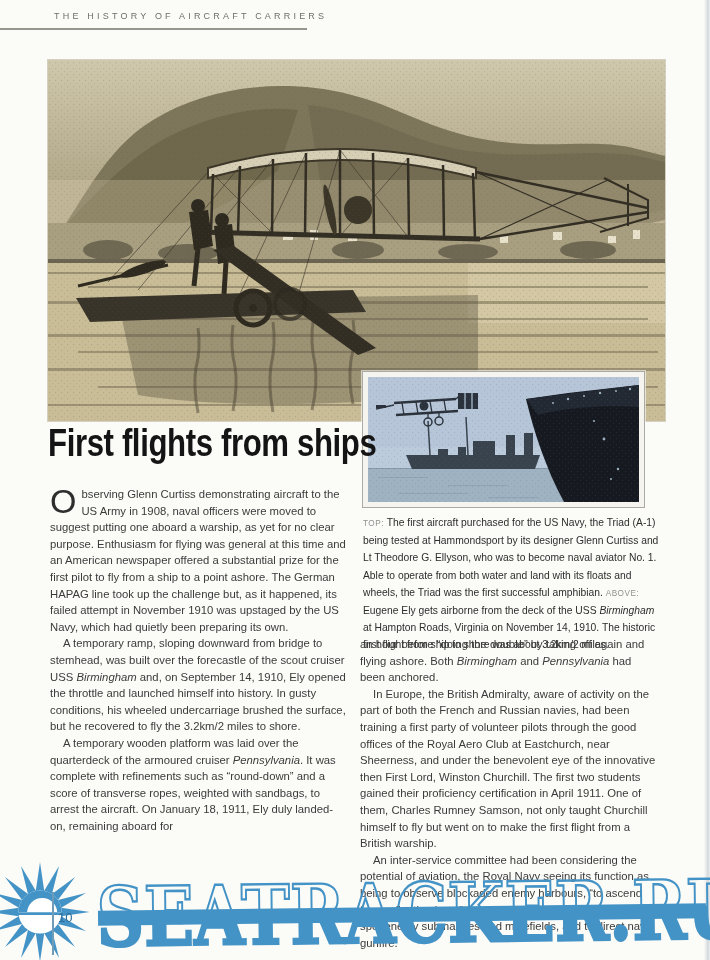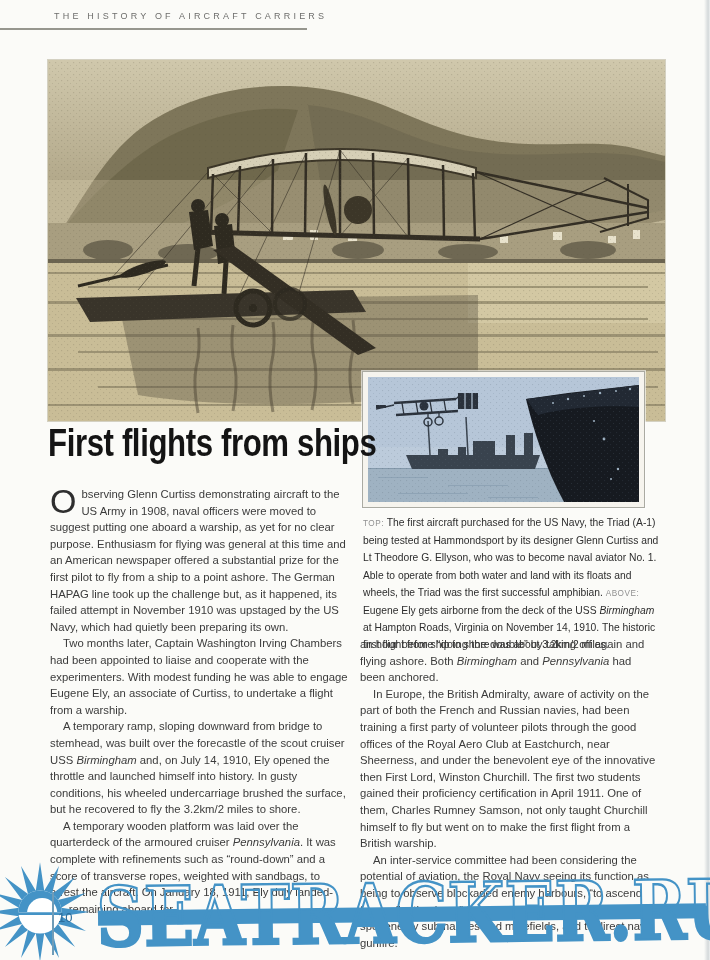--- a/index.html
+++ b/index.html
@@ -246,22 +246,21 @@
       <line x1="80" y1="14" x2="84" y2="10" stroke="#2b323c" stroke-width="1.3"></line>
     </g>
     <rect width="271" height="125" fill="url(#bgrain)" opacity="0.2"></rect>
   </svg>
 </figure>
 
 <h1 class="title">First flights from ships</h1>
 
 <div class="col col-left">
     <p><span class="dropcap">O</span><span>bserving Glenn Curtiss demonstrating aircraft to the US Army in 1908, naval officers were moved to suggest putting one aboard a warship, as yet for no clear purpose. Enthusiasm for flying was general at this time and an American newspaper offered a substantial prize for the first pilot to fly from a ship to a point ashore. The German HAPAG line took up the challenge but, as it happened, its failed attempt in November 1910 was upstaged by the US Navy, which had quietly been preparing its own.</span></p>
-    <p class="indent"><span>Two months later, Captain Washington Irving Chambers had been appointed to liaise and cooperate with the experimenters. With modest funding he was able to engage Eugene Ely, an associate of Curtiss, to undertake a flight from a warship.</span></p>
-    <p class="indent"><span>A temporary ramp, sloping downward from bridge to stemhead, was built over the forecastle of the scout cruiser USS </span><em>Birmingham</em><span> and, on July 14, 1910, Ely opened the throttle and launched himself into history. In gusty conditions, his wheeled undercarriage brushed the surface, but he recovered to fly the 3.2km/2 miles to shore.</span></p>
+    <p class="indent"><span>A temporary ramp, sloping downward from bridge to stemhead, was built over the forecastle of the scout cruiser USS </span><em>Birmingham</em><span> and, on September 14, 1910, Ely opened the throttle and launched himself into history. In gusty conditions, his wheeled undercarriage brushed the surface, but he recovered to fly the 3.2km/2 miles to shore.</span></p>
     <p class="indent"><span>A temporary wooden platform was laid over the quarterdeck of the armoured cruiser </span><em>Pennsylvania</em><span>. It was complete with refinements such as “round-down” and a score of transverse ropes, weighted with sandbags, to arrest the aircraft. On January 18, 1911, Ely duly landed-on, remaining aboard for</span></p>
   </div>
 <div class="caption">
     <p><span class="cap-label">TOP: </span><span>The first aircraft purchased for the US Navy, the Triad (A-1) being tested at Hammondsport by its designer Glenn Curtiss and Lt Theodore G. Ellyson, who was to become naval aviator No. 1. Able to operate from both water and land with its floats and wheels, the Triad was the first successful amphibian. </span><span class="cap-label">ABOVE: </span><span>Eugene Ely gets airborne from the deck of the USS </span><em>Birmingham</em><span> at Hampton Roads, Virginia on November 14, 1910. The historic first flight from ship to shore was about 3.2km/2 miles.</span></p>
   </div>
 <div class="col col-right">
     <p><span>an hour before “doing the double” by taking off again and flying ashore. Both </span><em>Birmingham</em><span> and </span><em>Pennsylvania</em><span> had been anchored.</span></p>
     <p class="indent"><span>In Europe, the British Admiralty, aware of activity on the part of both the French and Russian navies, had been training a first party of volunteer pilots through the good offices of the Royal Aero Club at Eastchurch, near Sheerness, and under the benevolent eye of the innovative then First Lord, Winston Churchill. The first two students gained their proficiency certification in April 1911. One of them, Charles Rumney Samson, not only taught Churchill himself to fly but went on to make the first flight from a British warship.</span></p>
     <p class="indent"><span>An inter-service committee had been considering the potential of aviation, the Royal Navy seeing its function as being to observe blockaded enemy harbours, “to ascend from a floating base” to scout for enemy forces at sea, to spot enemy submarines and minefields, and to direct naval gunfire.</span></p>
   </div>

